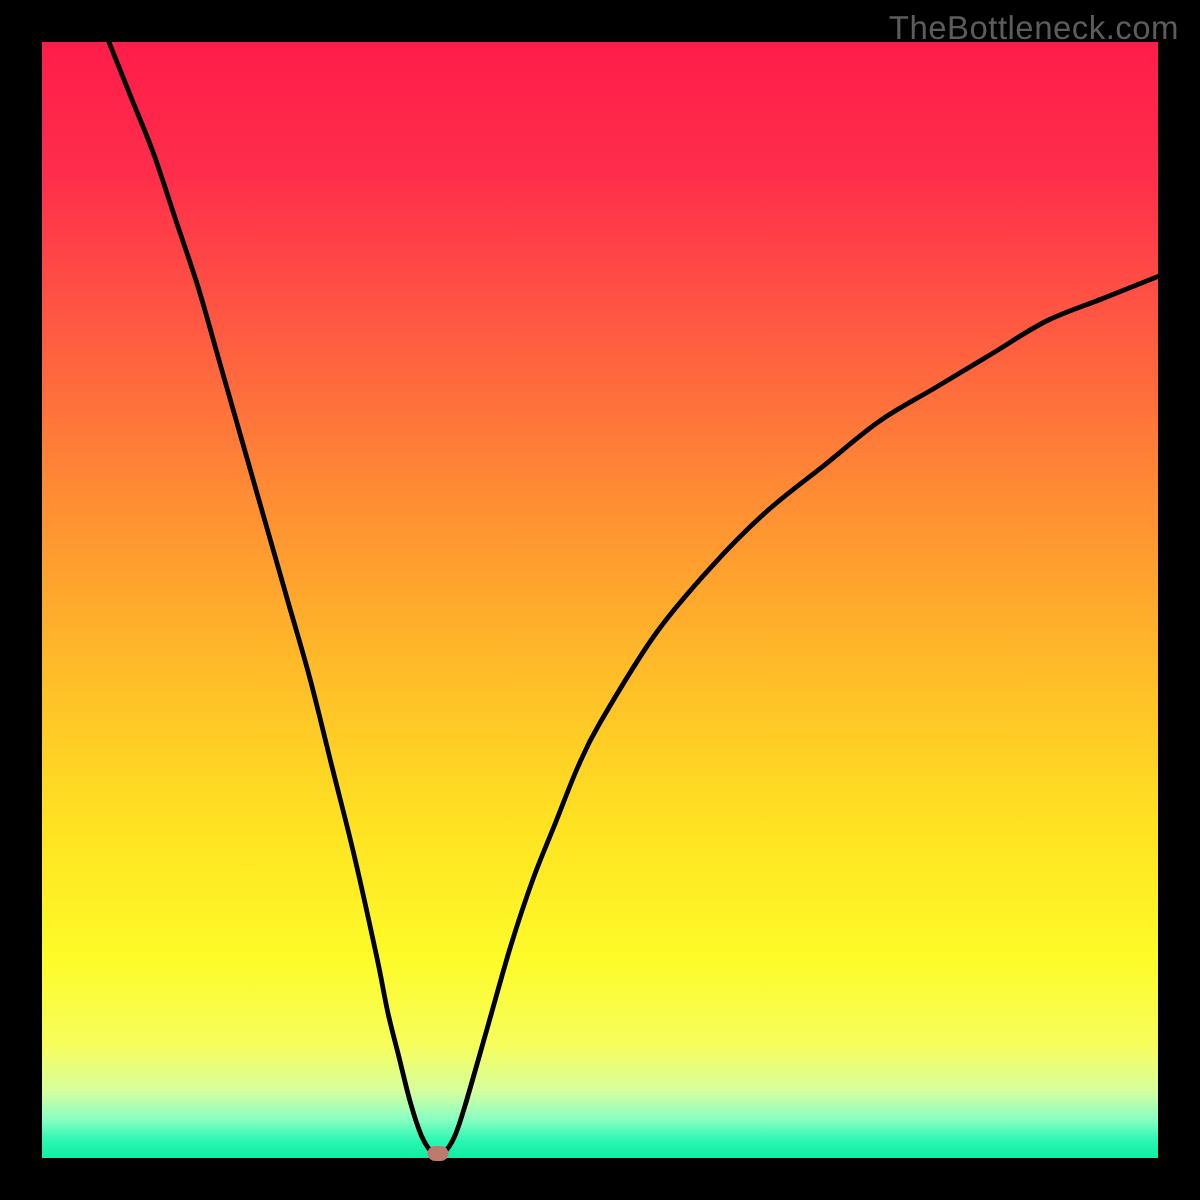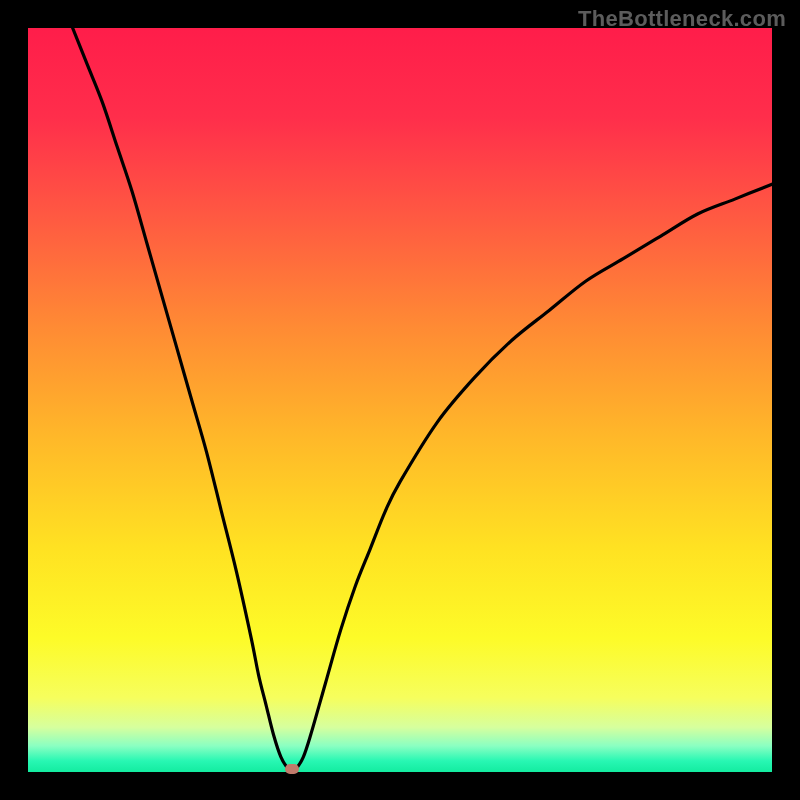--- a/index.html
+++ b/index.html
@@ -15,21 +15,21 @@
     position: relative;
     width: 800px;
     height: 800px;
   }
   .watermark {
     position: absolute;
     top: 6px;
     right: 14px;
     color: #5c5c5c;
     font-size: 22px;
-    font-weight: 700;
+    font-weight: 400;
     letter-spacing: 0.3px;
     z-index: 10;
   }
   .plot-area {
     position: absolute;
     left: 28px;
     top: 28px;
     width: 744px;
     height: 744px;
   }

